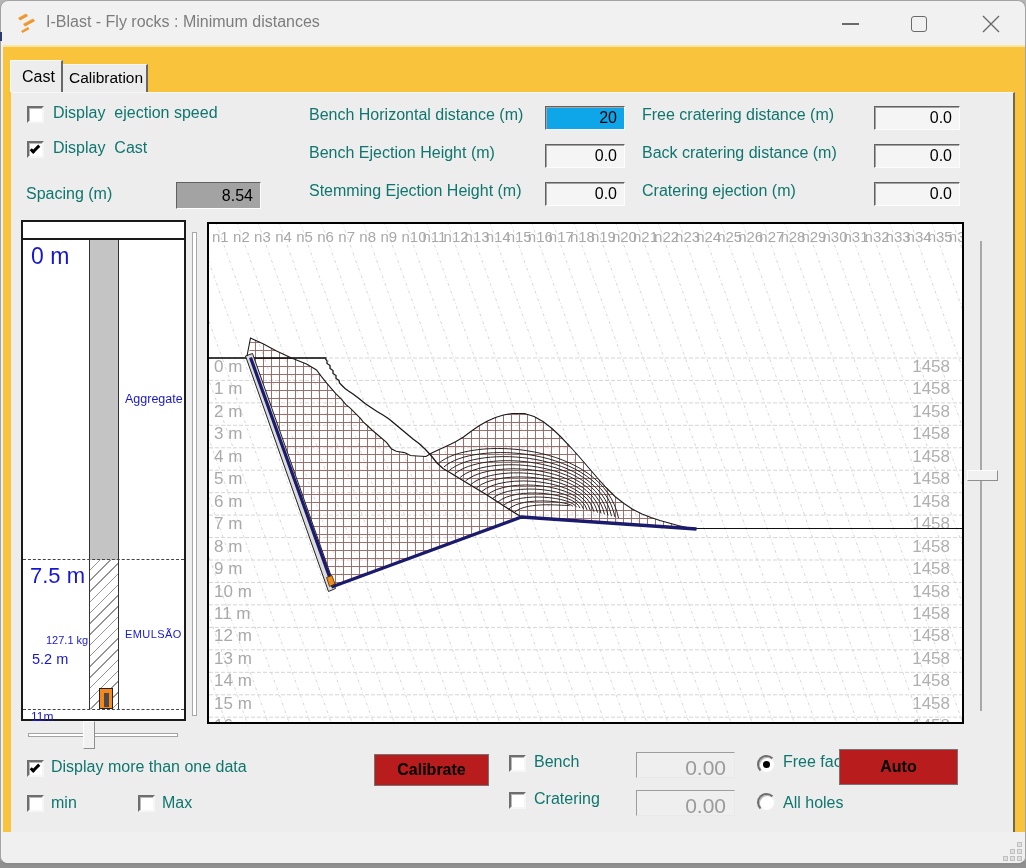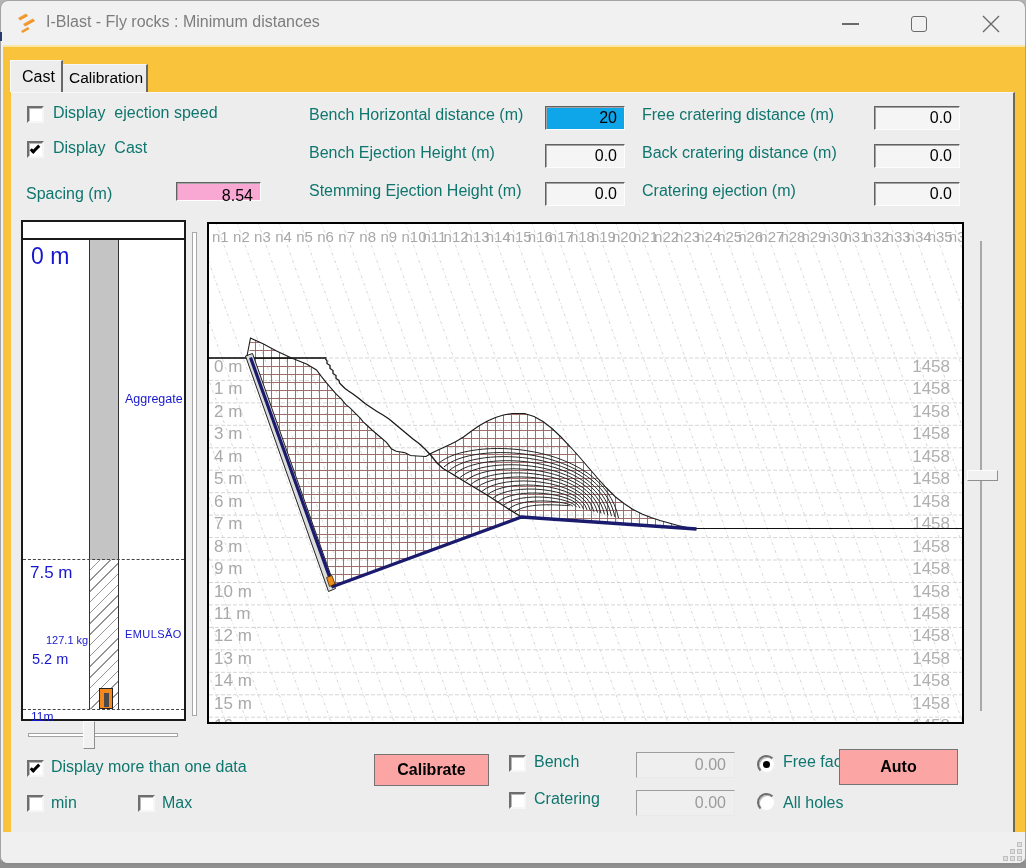--- a/index.html
+++ b/index.html
@@ -2,22 +2,22 @@
 <html><head><meta charset="utf-8">
 <style>
 *{margin:0;padding:0;box-sizing:border-box}
 html,body{width:1026px;height:868px;overflow:hidden;background:linear-gradient(#b5b5b5,#8f8f8f);font-family:"Liberation Sans",sans-serif}
 #win{position:absolute;left:0;top:0;width:1026px;height:865px;background:#f1f1f1;border:1px solid #a3a3a3;border-bottom:2px solid #8b8b8b;border-radius:8px;overflow:hidden}
 .abs{position:absolute}
 .lbl{position:absolute;font-size:16px;color:#0f766e;white-space:nowrap}
 .cb{position:absolute;width:17px;height:17px;background:#fff;border:2px solid;border-color:#6e6e6e #f6f6f6 #f6f6f6 #6e6e6e;box-shadow:inset 1px 1px 0 #b9b9b9}
 .chk{position:absolute;width:10px;height:5px;border-left:3px solid #000;border-bottom:3px solid #000;transform:rotate(-45deg)}
 .inp{position:absolute;border:1px solid;border-color:#616161 #fdfdfd #fdfdfd #616161;box-shadow:inset 1px 1px 0 #a3a3a3;font-size:16px;text-align:right;padding:2px 7px 0 0;color:#000}
-.dinp{position:absolute;border:1px solid;border-color:#9d9d9d #e9e9e9 #e9e9e9 #9d9d9d;background:#efefef;font-size:16px;text-align:right;padding:3px 8px 0 0;color:#9b9b9b}
-.btn{position:absolute;background:#fca5a5;border:1px solid #747474;text-align:center;font-size:16px;font-weight:bold;color:#000}
+.dinp{position:absolute;border:1px solid;border-color:#9d9d9d #e9e9e9 #e9e9e9 #9d9d9d;background:#efefef;font-size:21px;text-align:right;padding:3px 8px 0 0;color:#9b9b9b}
+.btn{position:absolute;background:#b91c1c;border:1px solid #747474;text-align:center;font-size:16px;font-weight:bold;color:#000}
 .rad{position:absolute;width:19px;height:19px;border-radius:50%;background:#fff;border:2px solid;border-color:#6e6e6e #eee #eee #6e6e6e;box-shadow:inset 1px 1px 0 #b9b9b9}
 .blue{position:absolute;color:#1717cf;white-space:nowrap}
 </style></head><body>
 <div class="abs" style="left:0;top:32px;width:2px;height:9px;background:#2c3a6e;z-index:5"></div>
 <div id="win">
 
   <svg class="abs" style="left:15px;top:10px" width="24" height="24" viewBox="0 0 24 24">
     <defs>
         <linearGradient id="og" x1="0" y1="0" x2="1" y2="1">
           <stop offset="0" stop-color="#f6b04a"></stop>
@@ -41,21 +41,21 @@
   <div class="abs" style="left:10px;top:91px;width:1004px;height:740px;background:#ededed;border-right:2px solid #6e6950;border-top:1px solid #f7f7f7"></div>
   <div class="abs" style="left:9px;top:59px;width:53px;height:32px;background:#ededed;border-top:1px solid #fafafa;border-left:1px solid #fafafa;border-right:2px solid #686868;font-size:16px;padding:7px 0 0 11px">Cast</div>
   <div class="abs" style="left:62px;top:63px;width:85px;height:28px;background:#ececec;border-top:1px solid #f6f6f6;border-right:2px solid #686868;font-size:15.5px;padding:4px 0 0 6px">Calibration</div>
 
   <div class="cb" style="left:26px;top:105px"></div>
   <div class="lbl" style="left:52px;top:103px">Display&nbsp; ejection speed</div>
   <div class="cb" style="left:26px;top:140px"></div>
     <div class="chk" style="left:29px;top:145px"></div>
   <div class="lbl" style="left:52px;top:138px">Display&nbsp; Cast</div>
   <div class="lbl" style="left:25px;top:184px">Spacing (m)</div>
-  <div class="inp" style="left:175px;top:181px;width:85px;height:19px;background:#f9a8d4;padding-top:4px">8.54</div>
+  <div class="inp" style="left:175px;top:181px;width:85px;height:27px;background:#a3a3a3;padding-top:4px">8.54</div>
 
   <div class="lbl" style="left:308px;top:105px">Bench Horizontal distance (m)</div>
   <div class="lbl" style="left:308px;top:143px">Bench Ejection Height (m)</div>
   <div class="lbl" style="left:308px;top:181px">Stemming Ejection Height (m)</div>
   <div class="inp" style="left:544px;top:105px;width:80px;height:24px;background:#0ea5e9">20</div>
   <div class="inp" style="left:544px;top:143px;width:80px;height:24px;background:#f5f5f5">0.0</div>
   <div class="inp" style="left:544px;top:181px;width:80px;height:24px;background:#f5f5f5">0.0</div>
 
   <div class="lbl" style="left:641px;top:105px">Free cratering distance (m)</div>
   <div class="lbl" style="left:641px;top:143px">Back cratering distance (m)</div>
@@ -67,21 +67,21 @@
   <div class="abs" style="left:20px;top:219px;width:165px;height:501px;background:#fff;border:2px solid #1a1a1a">
     <div class="abs" style="left:0;top:16px;width:161px;height:2px;background:#1a1a1a"></div>
     <div class="abs" style="left:66px;top:18px;width:30px;height:320px;background:#c4c4c4;border-left:1.5px solid #333;border-right:1.5px solid #333"></div>
     <div class="abs" style="left:0;top:337px;width:161px;border-top:1.5px dashed #444"></div>
     <div class="abs" style="left:66px;top:338px;width:30px;height:149px;border-left:1.5px solid #333;border-right:1.5px solid #333;background:repeating-linear-gradient(135deg,#fff 0 6.5px,#949494 6.5px 7.6px)"></div>
     <div class="abs" style="left:0;top:487px;width:161px;border-top:1.5px dashed #444"></div>
     <div class="abs" style="left:76px;top:466px;width:14px;height:21px;background:#f5871f;border:1.5px solid #222"></div>
     <div class="abs" style="left:81px;top:471px;width:5px;height:14px;background:#4a4a4a"></div>
     <div class="blue" style="left:8px;top:21px;font-size:23px">0 m</div>
     <div class="blue" style="left:102px;top:170px;font-size:12.5px">Aggregate</div>
-    <div class="blue" style="left:7px;top:341px;font-size:17px">7.5 m</div>
+    <div class="blue" style="left:7px;top:341px;font-size:22px">7.5 m</div>
     <div class="blue" style="left:23px;top:412px;font-size:11px">127.1 kg</div>
     <div class="blue" style="left:9px;top:429px;font-size:14.5px">5.2 m</div>
     <div class="blue" style="left:102px;top:406px;font-size:11px;letter-spacing:0.4px">EMULSÃO</div>
     <div class="blue" style="left:8px;top:488px;font-size:12px">11m</div>
   </div>
   <div class="abs" style="left:191px;top:231px;width:5px;height:484px;background:#fff;border:1px solid #a8a8a8"></div>
   <div class="abs" style="left:27px;top:732px;width:150px;height:4px;background:#fff;border:1px solid #a3a3a3"></div>
   <div class="abs" style="left:82px;top:720px;width:12px;height:28px;background:#f1f1f1;border:1px solid;border-color:#fcfcfc #8f8f8f #8f8f8f #fcfcfc;box-shadow:none"></div>
 <svg width="757" height="502" viewBox="0 0 757 502" style="position:absolute;left:205.5px;top:221px">
 <defs>

